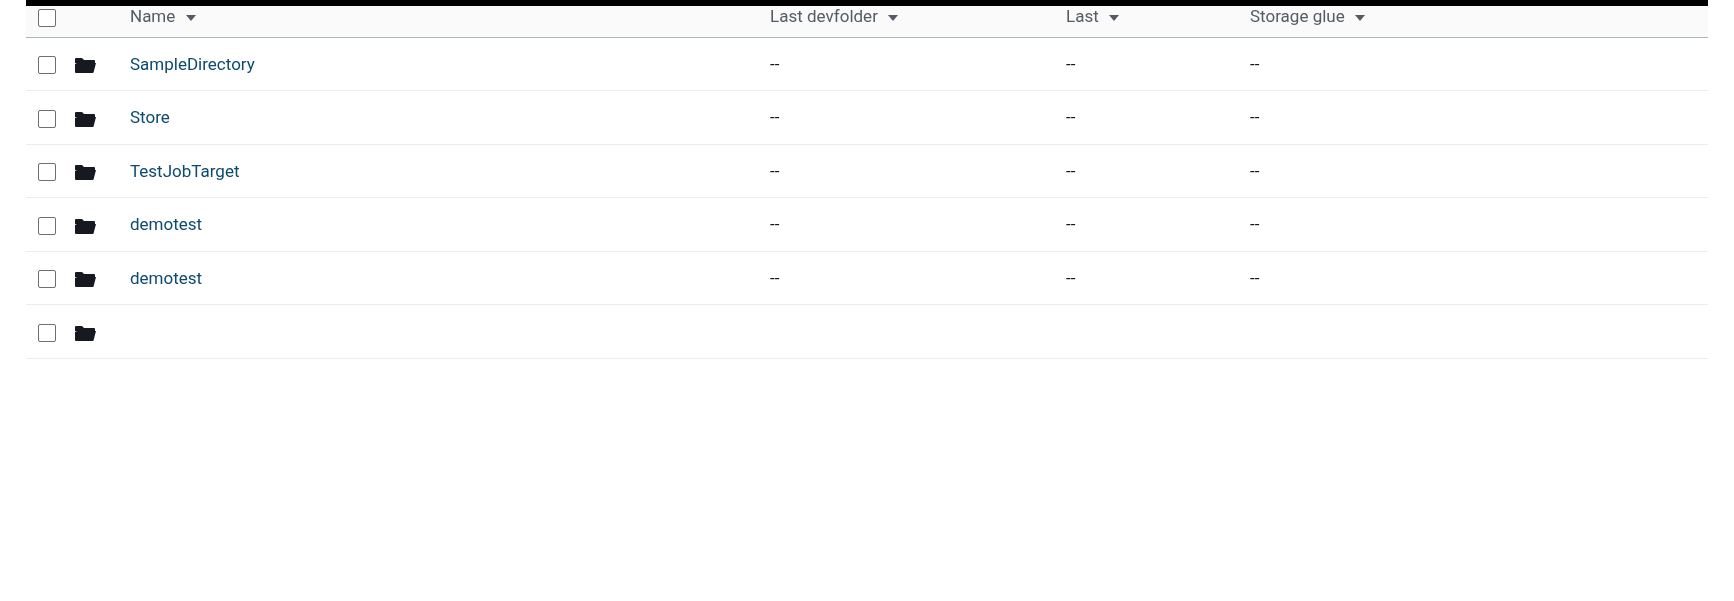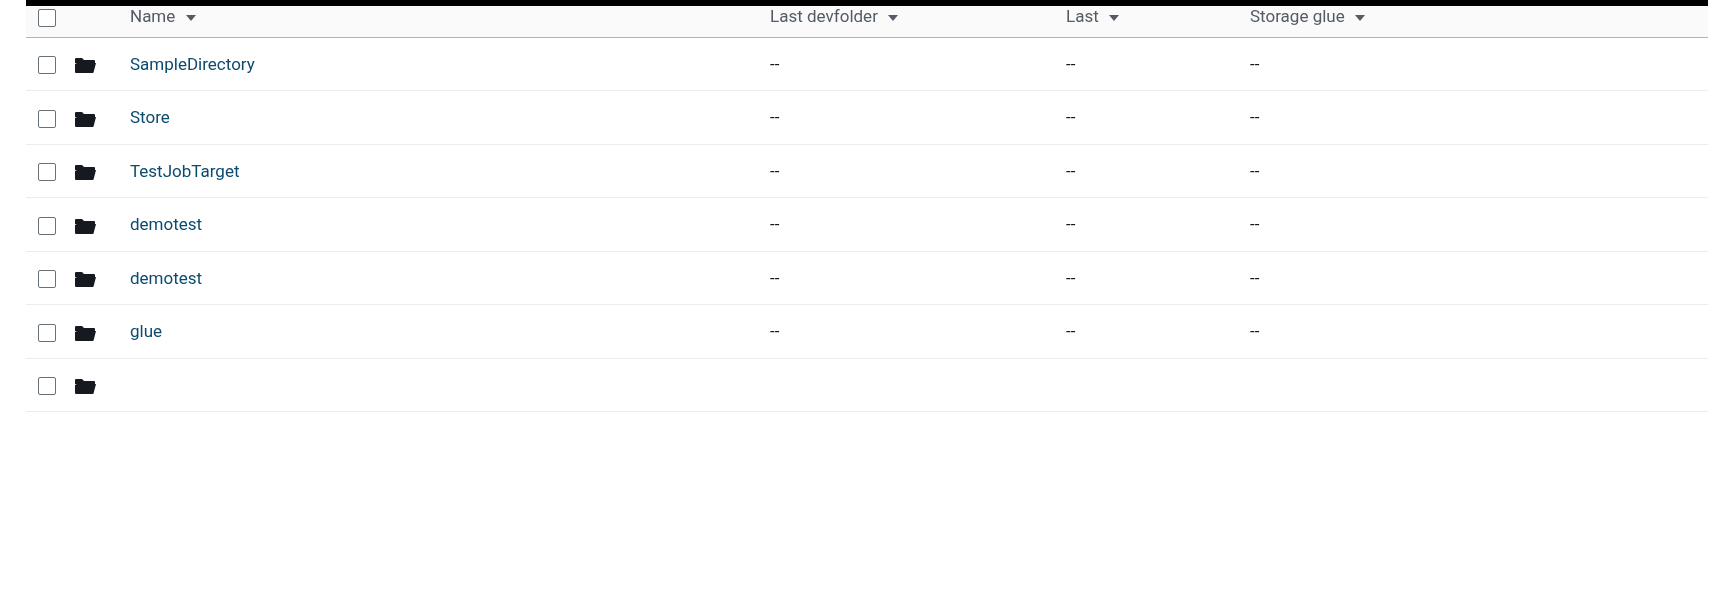--- a/index.html
+++ b/index.html
@@ -214,37 +214,20 @@
           <path d="M3 7 h19 l-2.4 9.2 a1 1 0 0 1 -1 .8 H2 a1 1 0 0 1 -1 -1 V8 Z" fill="#16191f"></path>
         </svg>
       </span>
     </td>
     <td class="name-cell">demotest</td>
     <td class="placeholder">--</td>
     <td class="placeholder">--</td>
     <td class="placeholder">--</td>
   </tr>
 
-  <tr>
-    <td>
-      <span class="checkbox"></span>
-    </td>
-    <td class="cell-icon">
-      <span class="folder-icon">
-        <svg width="22" height="18" viewBox="0 0 22 18">
-          <path d="M2 2 h6 l2 2 h10 a1 1 0 0 1 1 1 v2 H1 V3 a1 1 0 0 1 1 -1 Z" fill="#16191f"></path>
-          <path d="M3 7 h19 l-2.4 9.2 a1 1 0 0 1 -1 .8 H2 a1 1 0 0 1 -1 -1 V8 Z" fill="#16191f"></path>
-        </svg>
-      </span>
-    </td>
-    <td class="name-cell">glue</td>
-    <td class="placeholder">--</td>
-    <td class="placeholder">--</td>
-    <td class="placeholder">--</td>
-  </tr>
 
 
   <tr>
     <td><span class="checkbox"></span></td>
     <td class="cell-icon">
       <span class="folder-icon">
         <svg width="22" height="18" viewBox="0 0 22 18">
           <path d="M2 2 h6 l2 2 h10 a1 1 0 0 1 1 1 v2 H1 V3 a1 1 0 0 1 1 -1 Z" fill="#16191f"></path>
           <path d="M3 7 h19 l-2.4 9.2 a1 1 0 0 1 -1 .8 H2 a1 1 0 0 1 -1 -1 V8 Z" fill="#16191f"></path>
         </svg>

